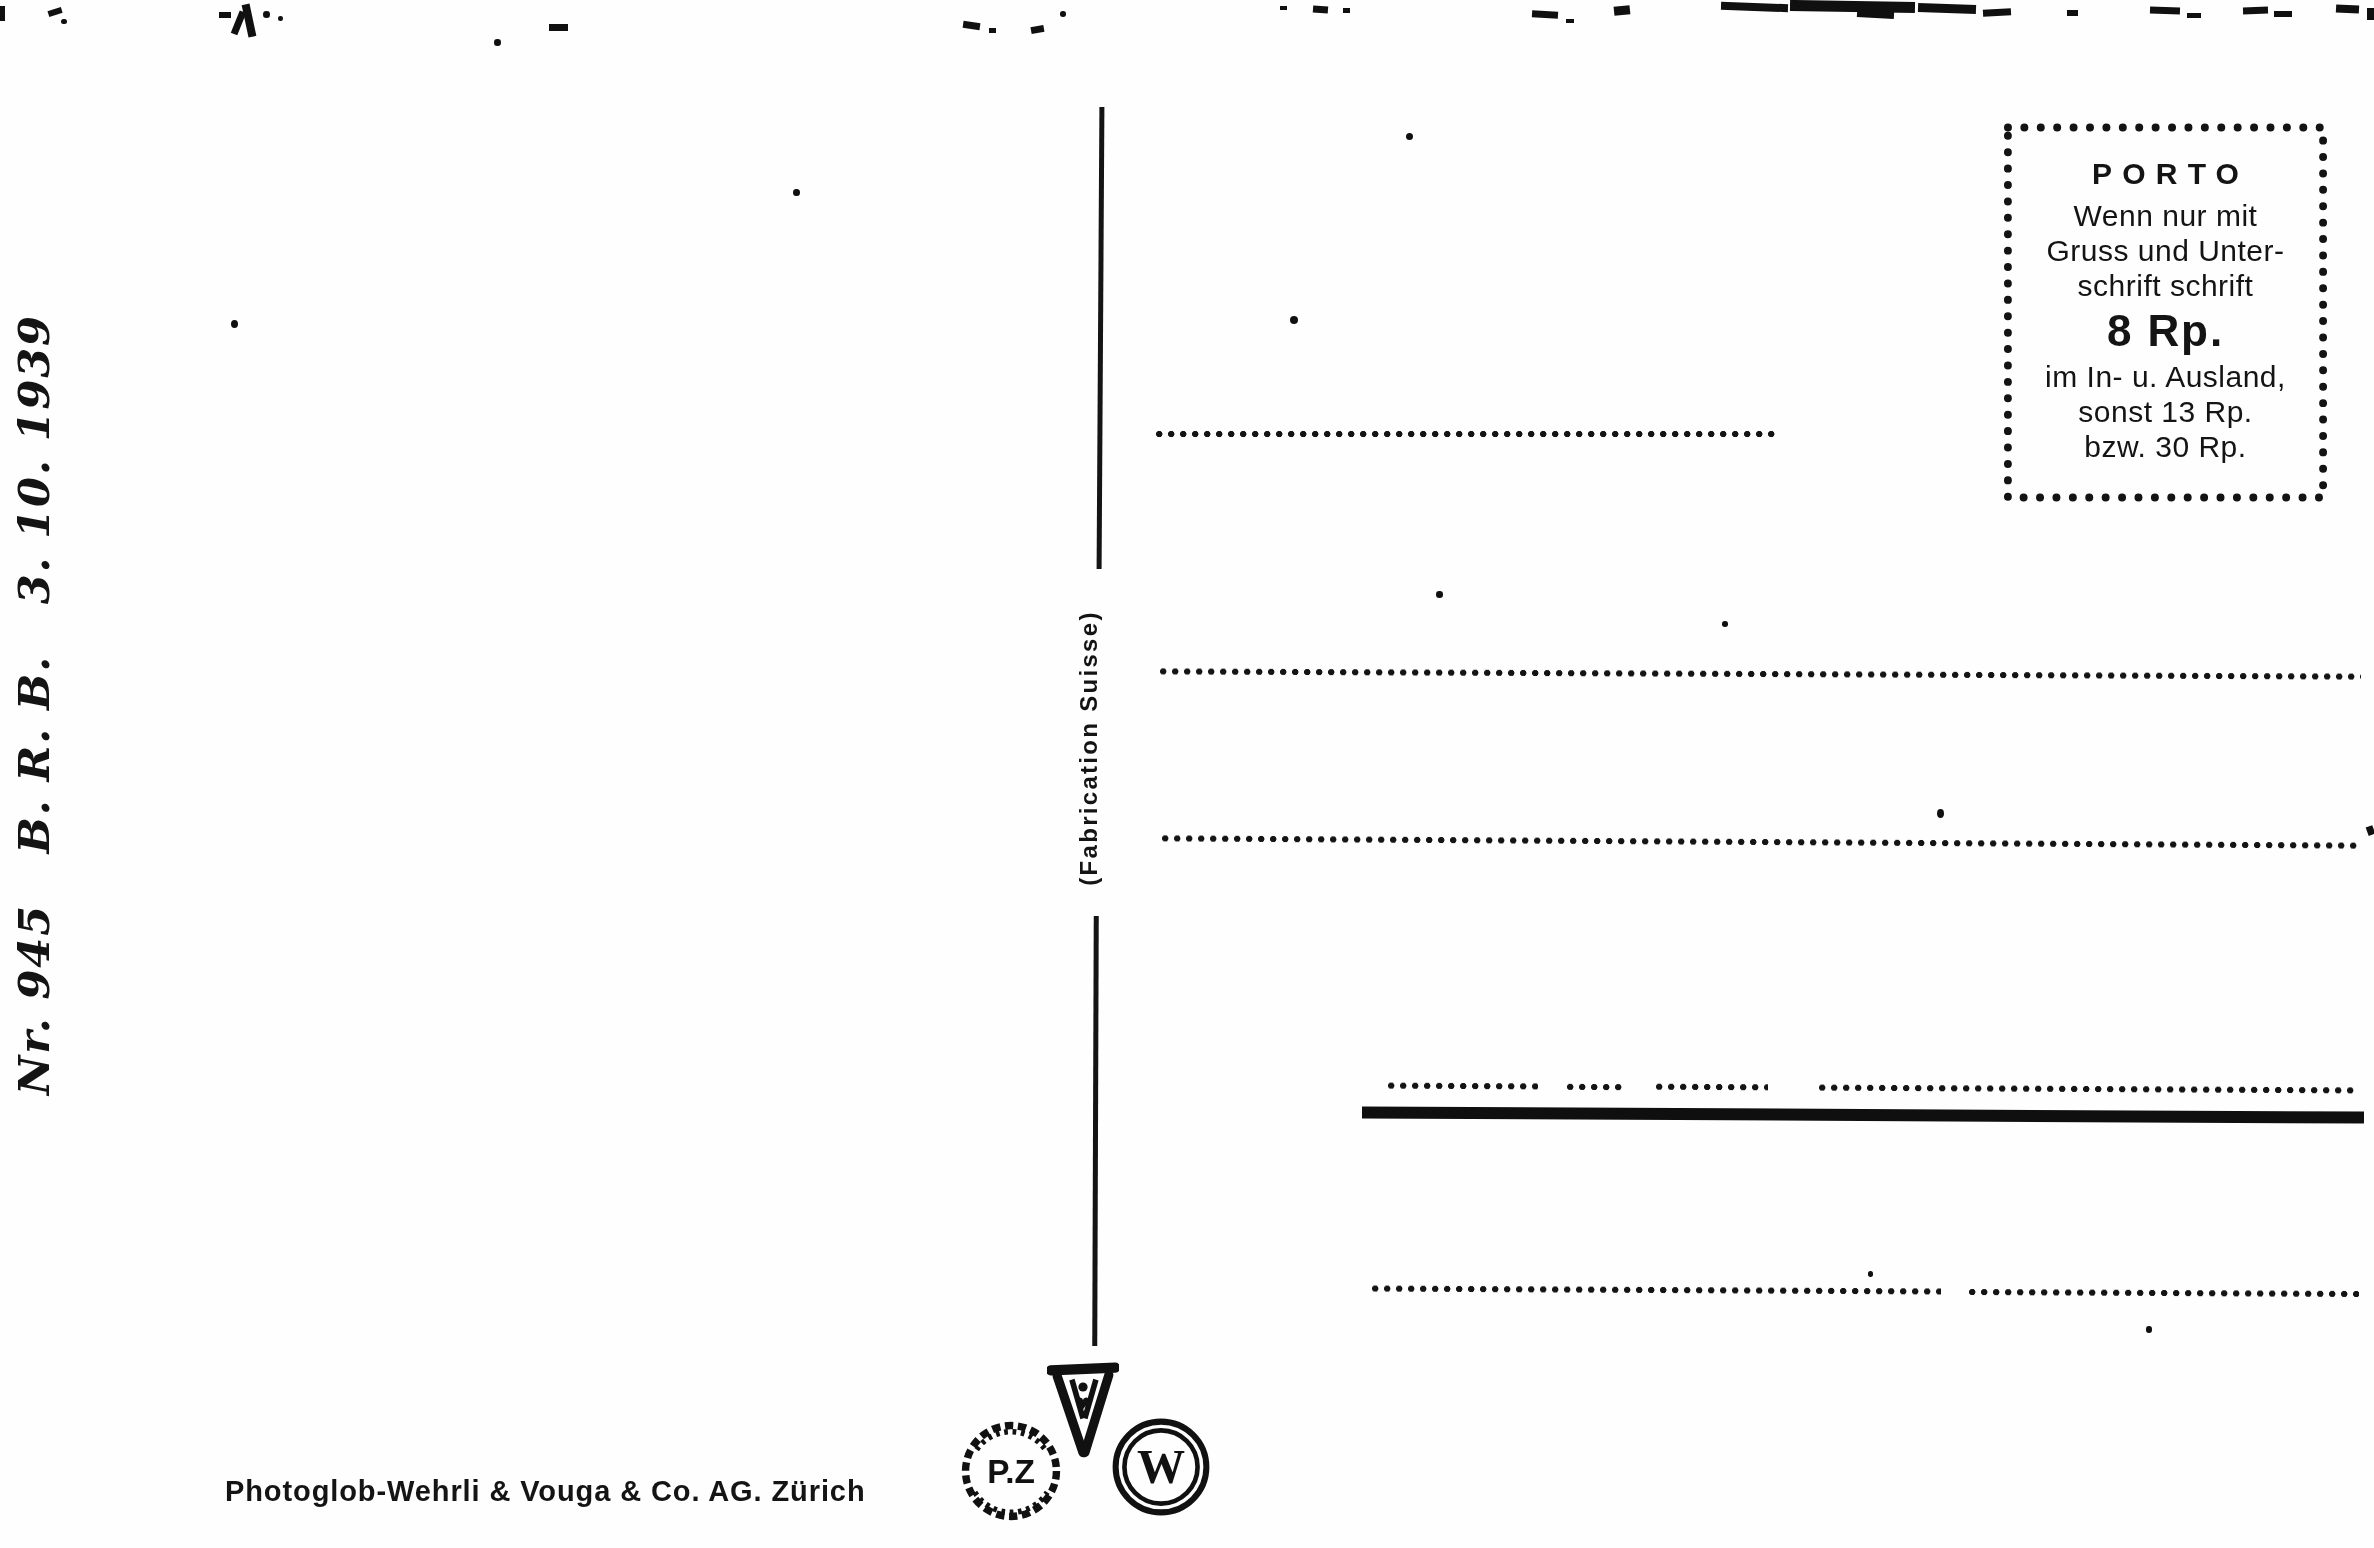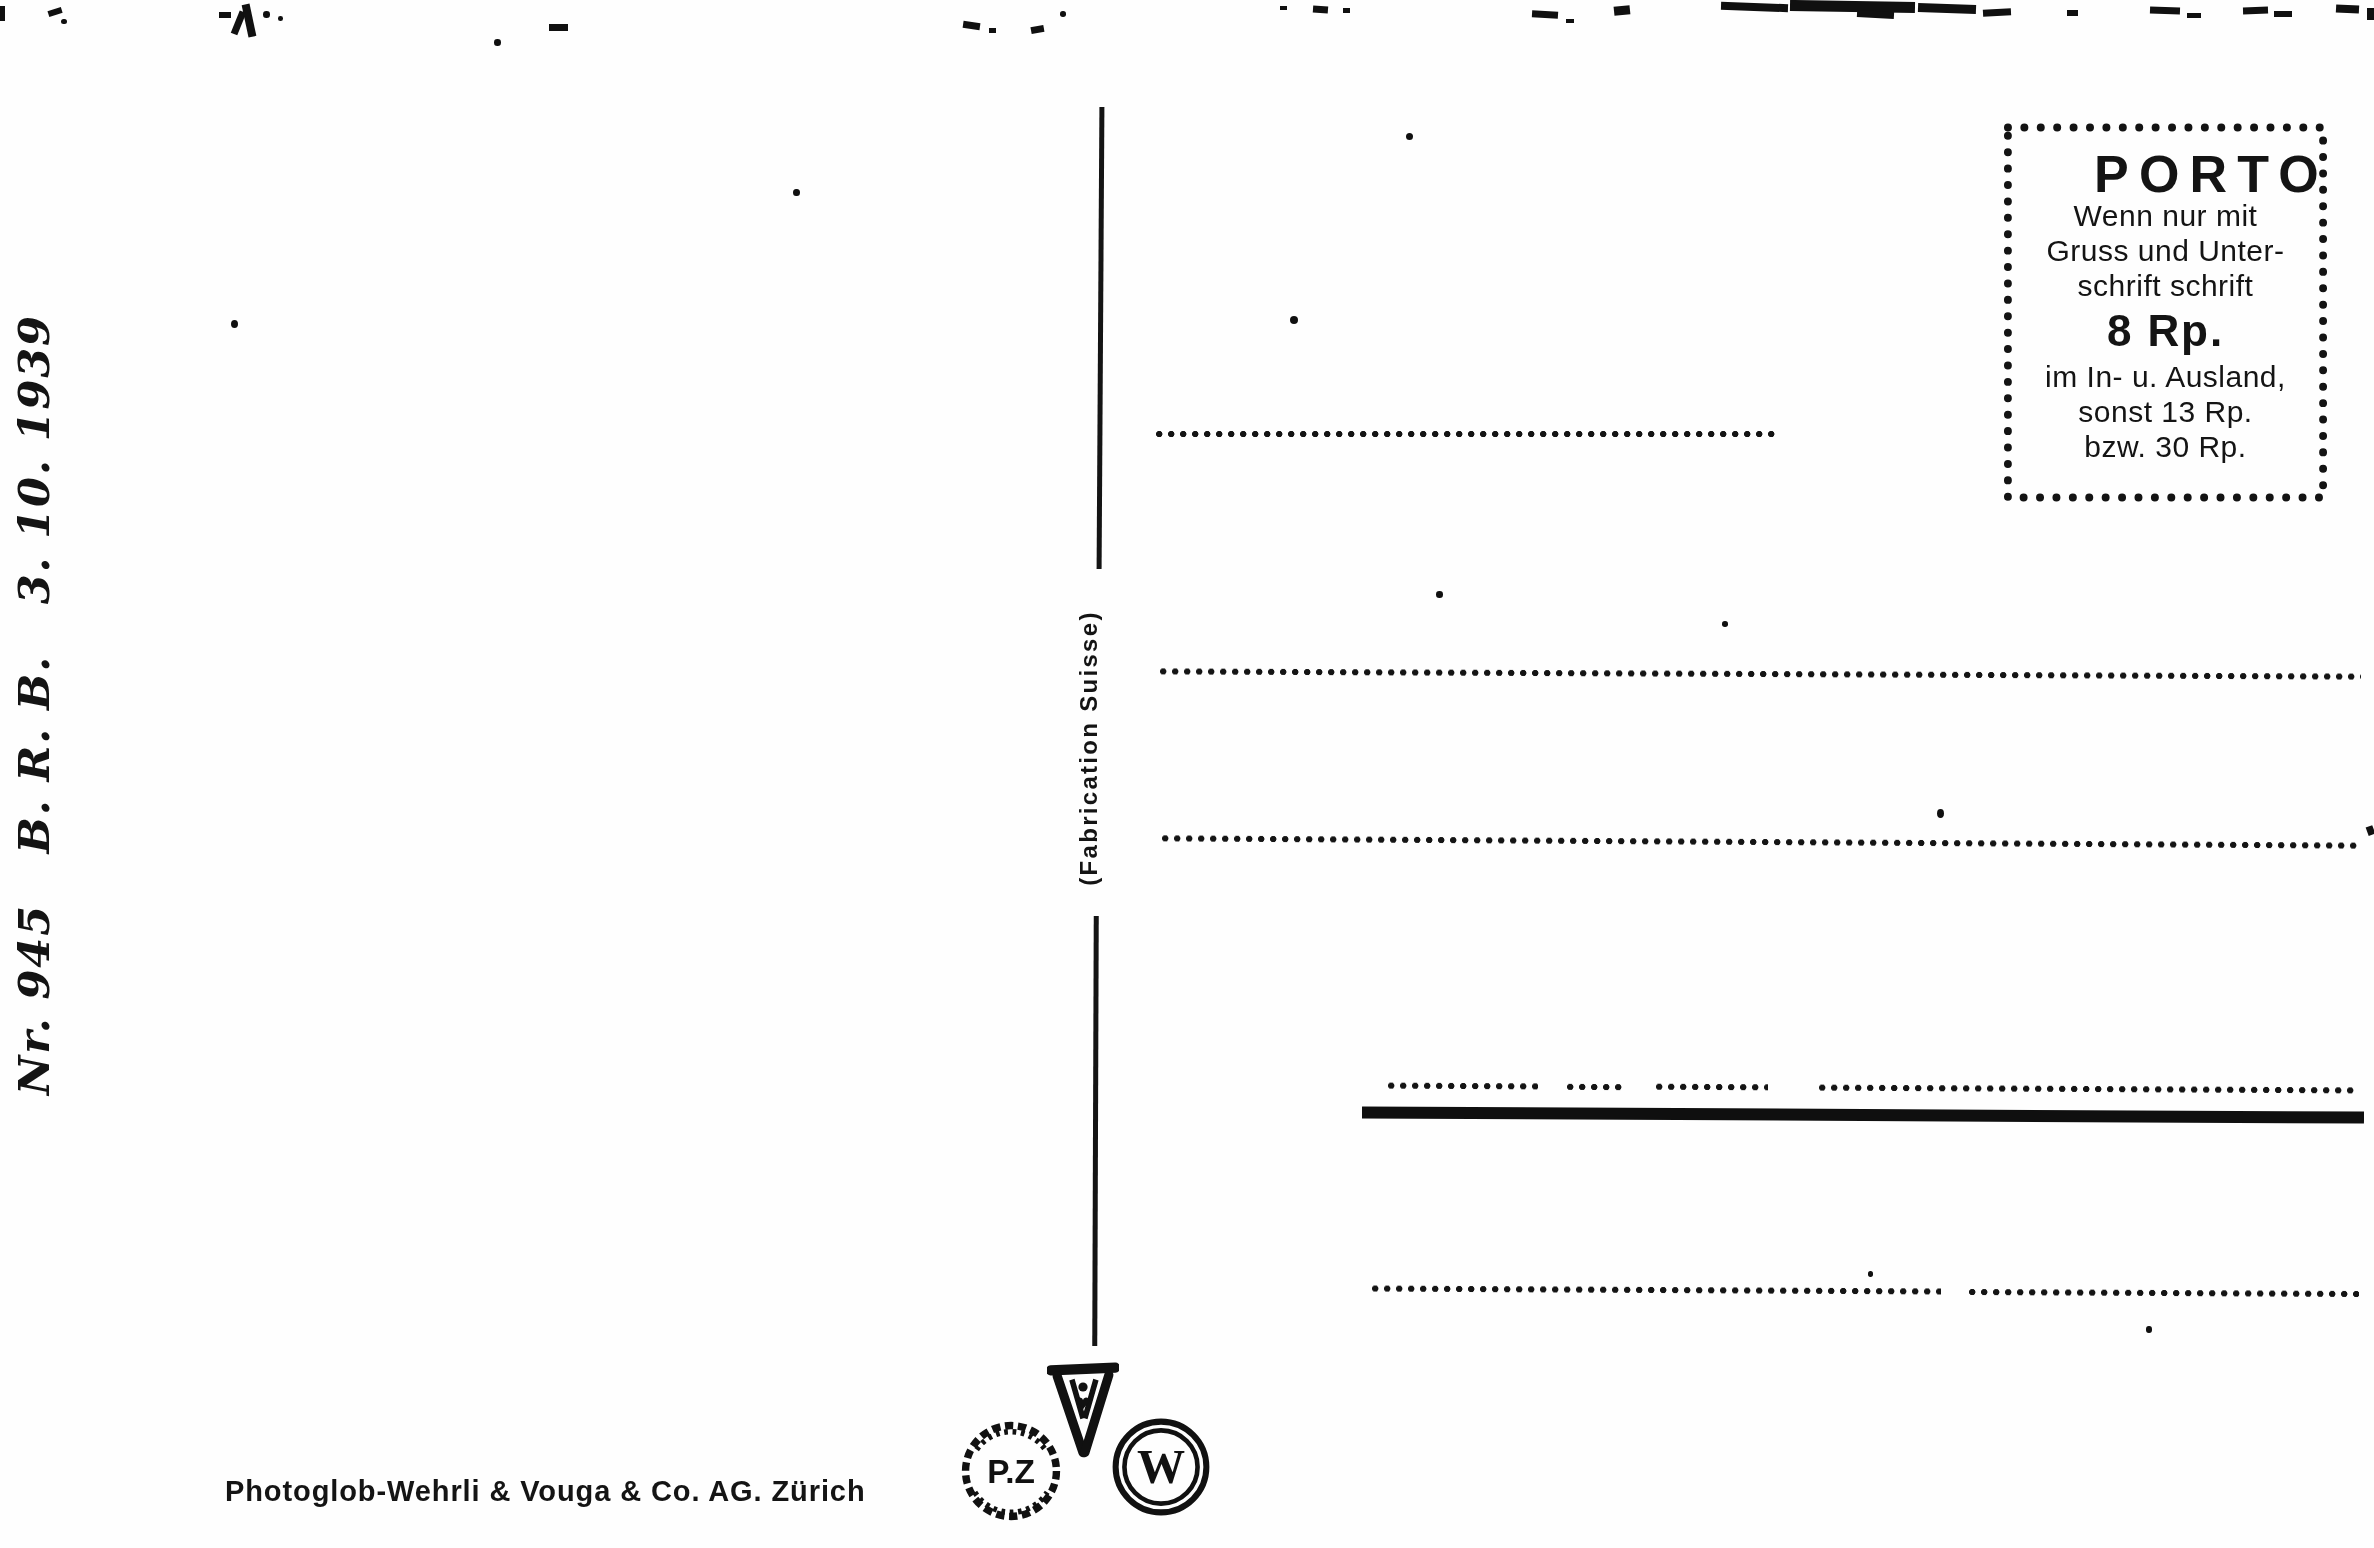--- a/index.html
+++ b/index.html
@@ -25,21 +25,21 @@
     position:absolute; left:1075px; top:913px;
     transform:rotate(-90deg); transform-origin:0 0;
     width:330px; text-align:center; white-space:nowrap;
     font-size:24px; font-weight:bold; letter-spacing:2.3px;
   }
 
   
   .porto { position:absolute; left:2002px; top:122px; width:327px; height:381px; text-align:center; }
   .porto-border { position:absolute; left:0; top:0; }
   .porto-content { position:relative; padding-top:28px; }
-  .porto-title { font-size:52px; font-weight:bold; letter-spacing:10.2px; text-indent:10.2px; line-height:48px;text-align:right; }
+  .porto-title { font-size:30px; font-weight:bold; letter-spacing:10.2px; text-indent:10.2px; line-height:48px; }
   .porto-line  { font-size:30px; line-height:35px; letter-spacing:0.5px; }
   .porto-rate  { font-size:44px; font-weight:bold; letter-spacing:1.9px; line-height:56px; }
 
   
   .dotline {
     position:absolute; height:8.3px;
     background-image:radial-gradient(circle at 4.2px 4.2px, #141414 2.9px, transparent 3.6px);
     background-size:12px 8.3px; background-repeat:repeat-x;
   }
   .heavy-line { position:absolute; left:1362px; top:1109px; width:1002px; height:12px; background:#0f0f0f; transform:rotate(0.3deg); }

